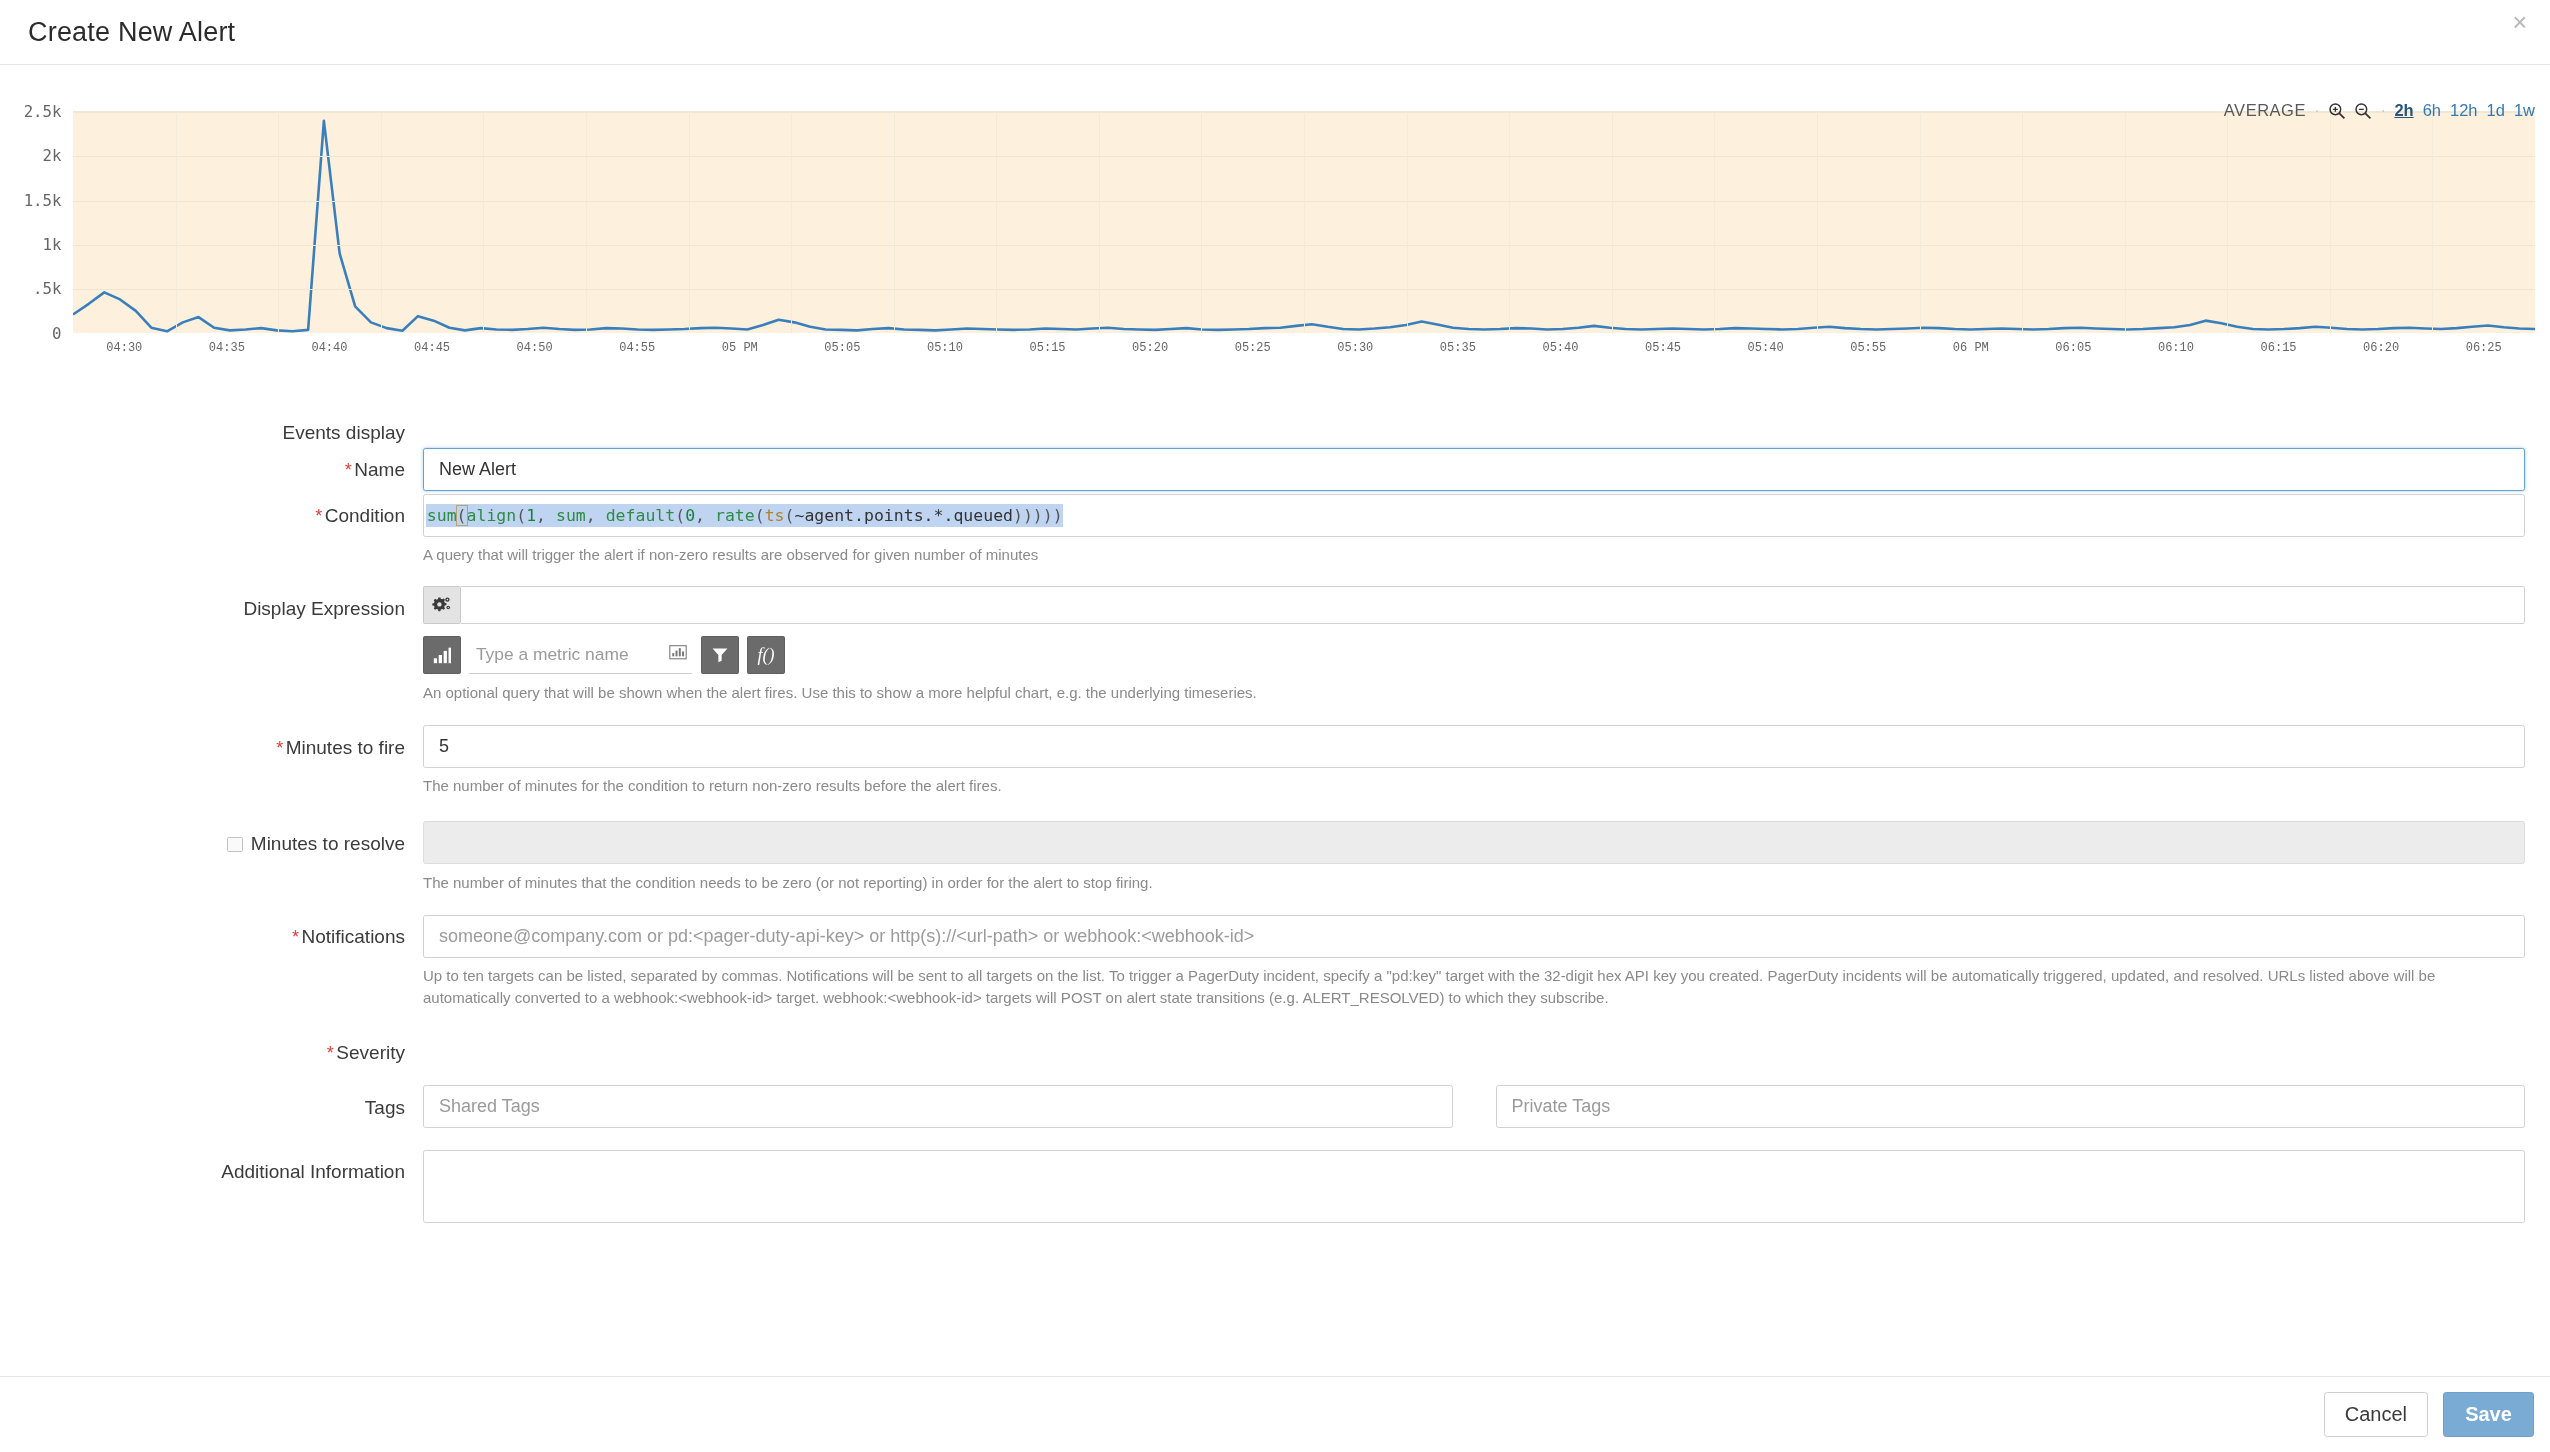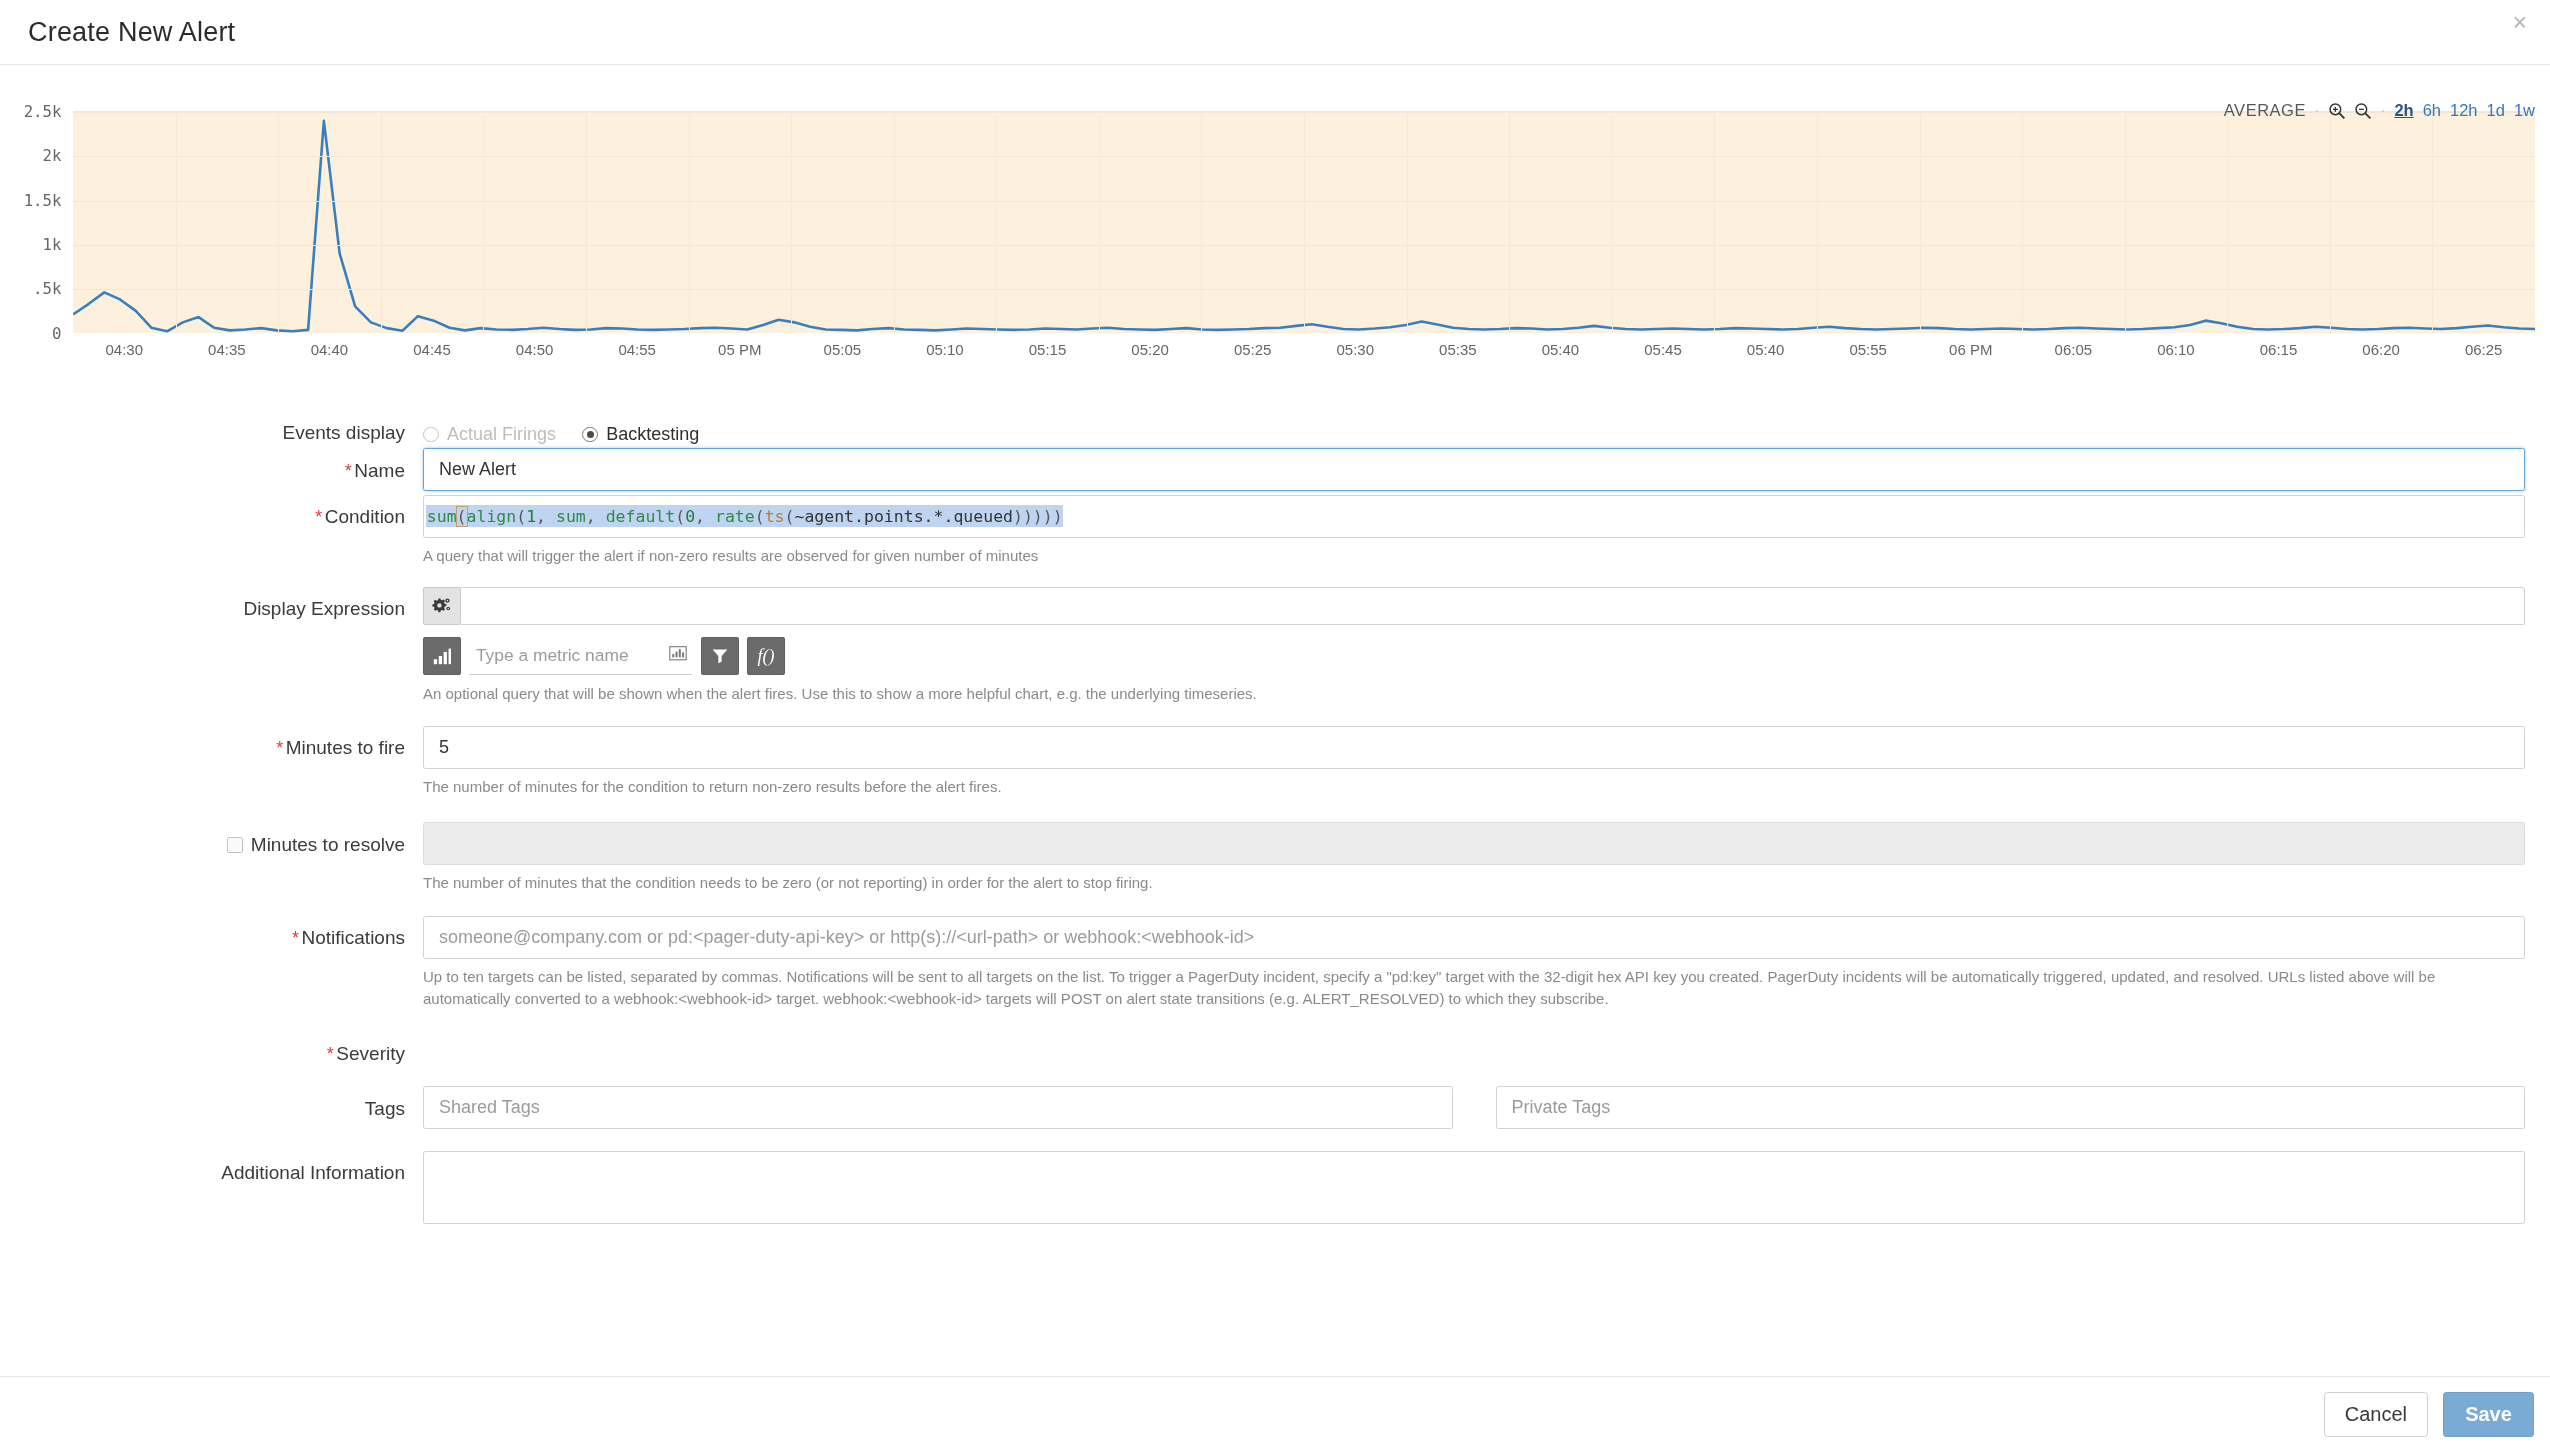--- a/index.html
+++ b/index.html
@@ -53,21 +53,21 @@
   .gridline-h { position:absolute; left:0; right:0; height:0.8px; background:#f0e6d2; }
   .gridline-v { position:absolute; top:0; bottom:0; width:0.8px; background:#f3ead9; }
   .ylabels { position:absolute; left:0; top:18px; width:68px; height:222px; }
   .ylabels div {
     position:absolute; right:6.6px; transform: translateY(-50%);
     font-size: 15.7px; color:#666; font-family:"DejaVu Sans Mono", monospace;
   }
   .xlabels { position:absolute; left:73px; right:15px; top: 248px; height: 25px; }
   .xlabels span {
     position:absolute; transform: translateX(-50%);
-    font-size:15px; color:#666; font-family:Liberation Sans, sans-serif; white-space:nowrap;
+    font-size:12px; color:#666; font-family:Liberation Mono, monospace; white-space:nowrap;
   }
   .spark { position:absolute; left:0; top:0; width:100%; height:100%; }
 
   
   .form { padding: 15px 0 0 0; }
   .row { display: flex; align-items: flex-start; margin-bottom: 3.3px; }
   .label-col {
     width: 423px; flex: 0 0 423px; text-align: right;
     padding: 11.6px 18px 0 0;
     font-size: 19px; color: #3b3b3b;
@@ -289,28 +289,20 @@
           <span style="left: 93.75%;">06:20</span>
           <span style="left: 97.9167%;">06:25</span>
         </div>
     </div>
   </div>
 
   <div class="form">
 
     <div class="row">
       <div class="label-col top0">Events display</div>
-      <div class="field-col">
-        <div class="radio-line">
-          <span class="radio"></span>
-          <span class="radio-label dim">Actual Firings</span>
-          <span class="radio checked"></span>
-          <span class="radio-label">Backtesting</span>
-        </div>
-      </div>
     </div>
 
     <div class="row">
       <div class="label-col">
         <span class="req">*</span><span>Name</span>
       </div>
       <div class="field-col">
         <input class="inp focused" value="New Alert" style="">
       </div>
     </div>

